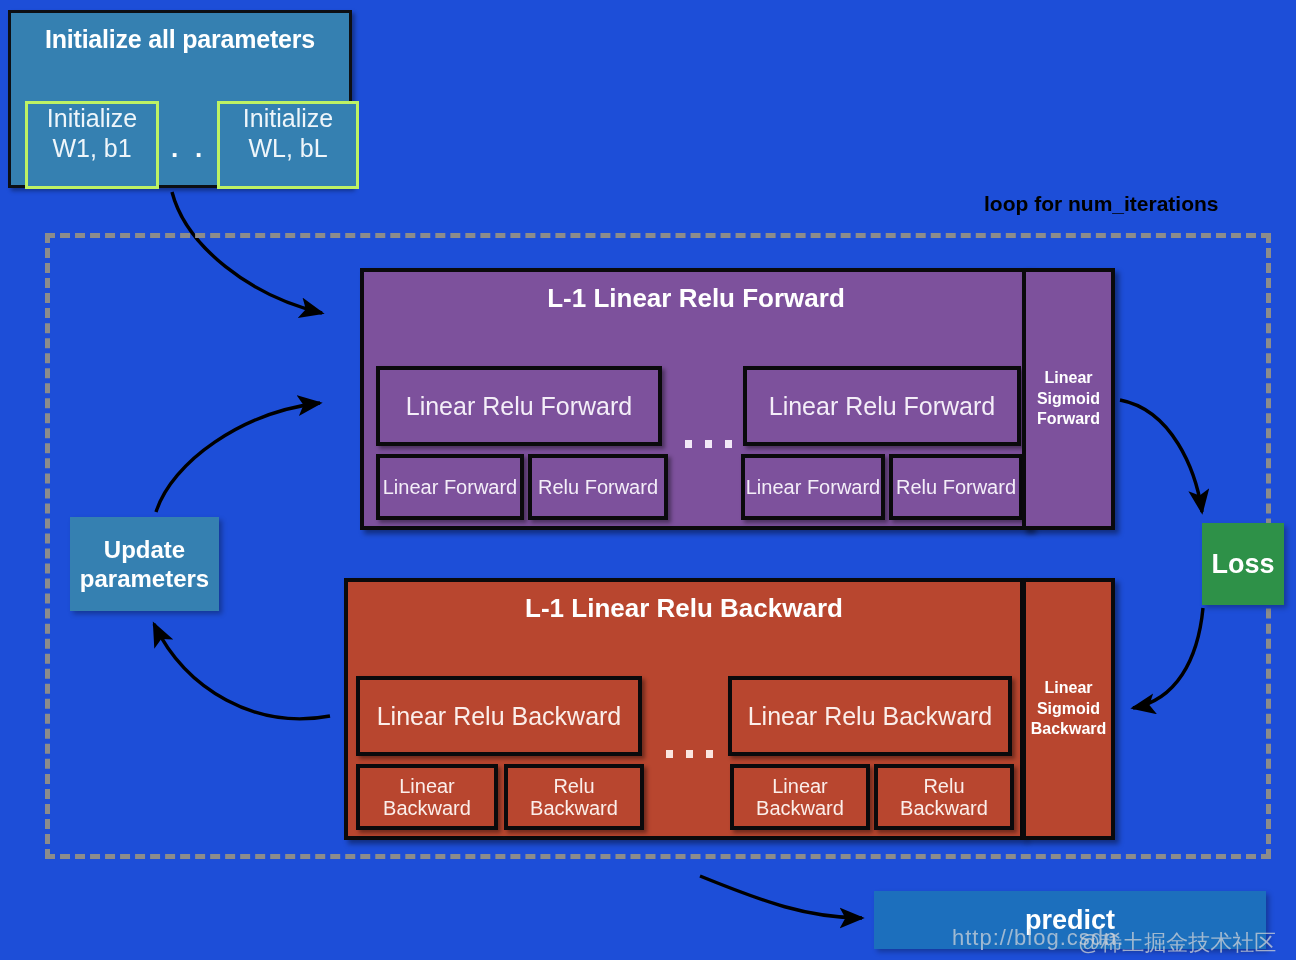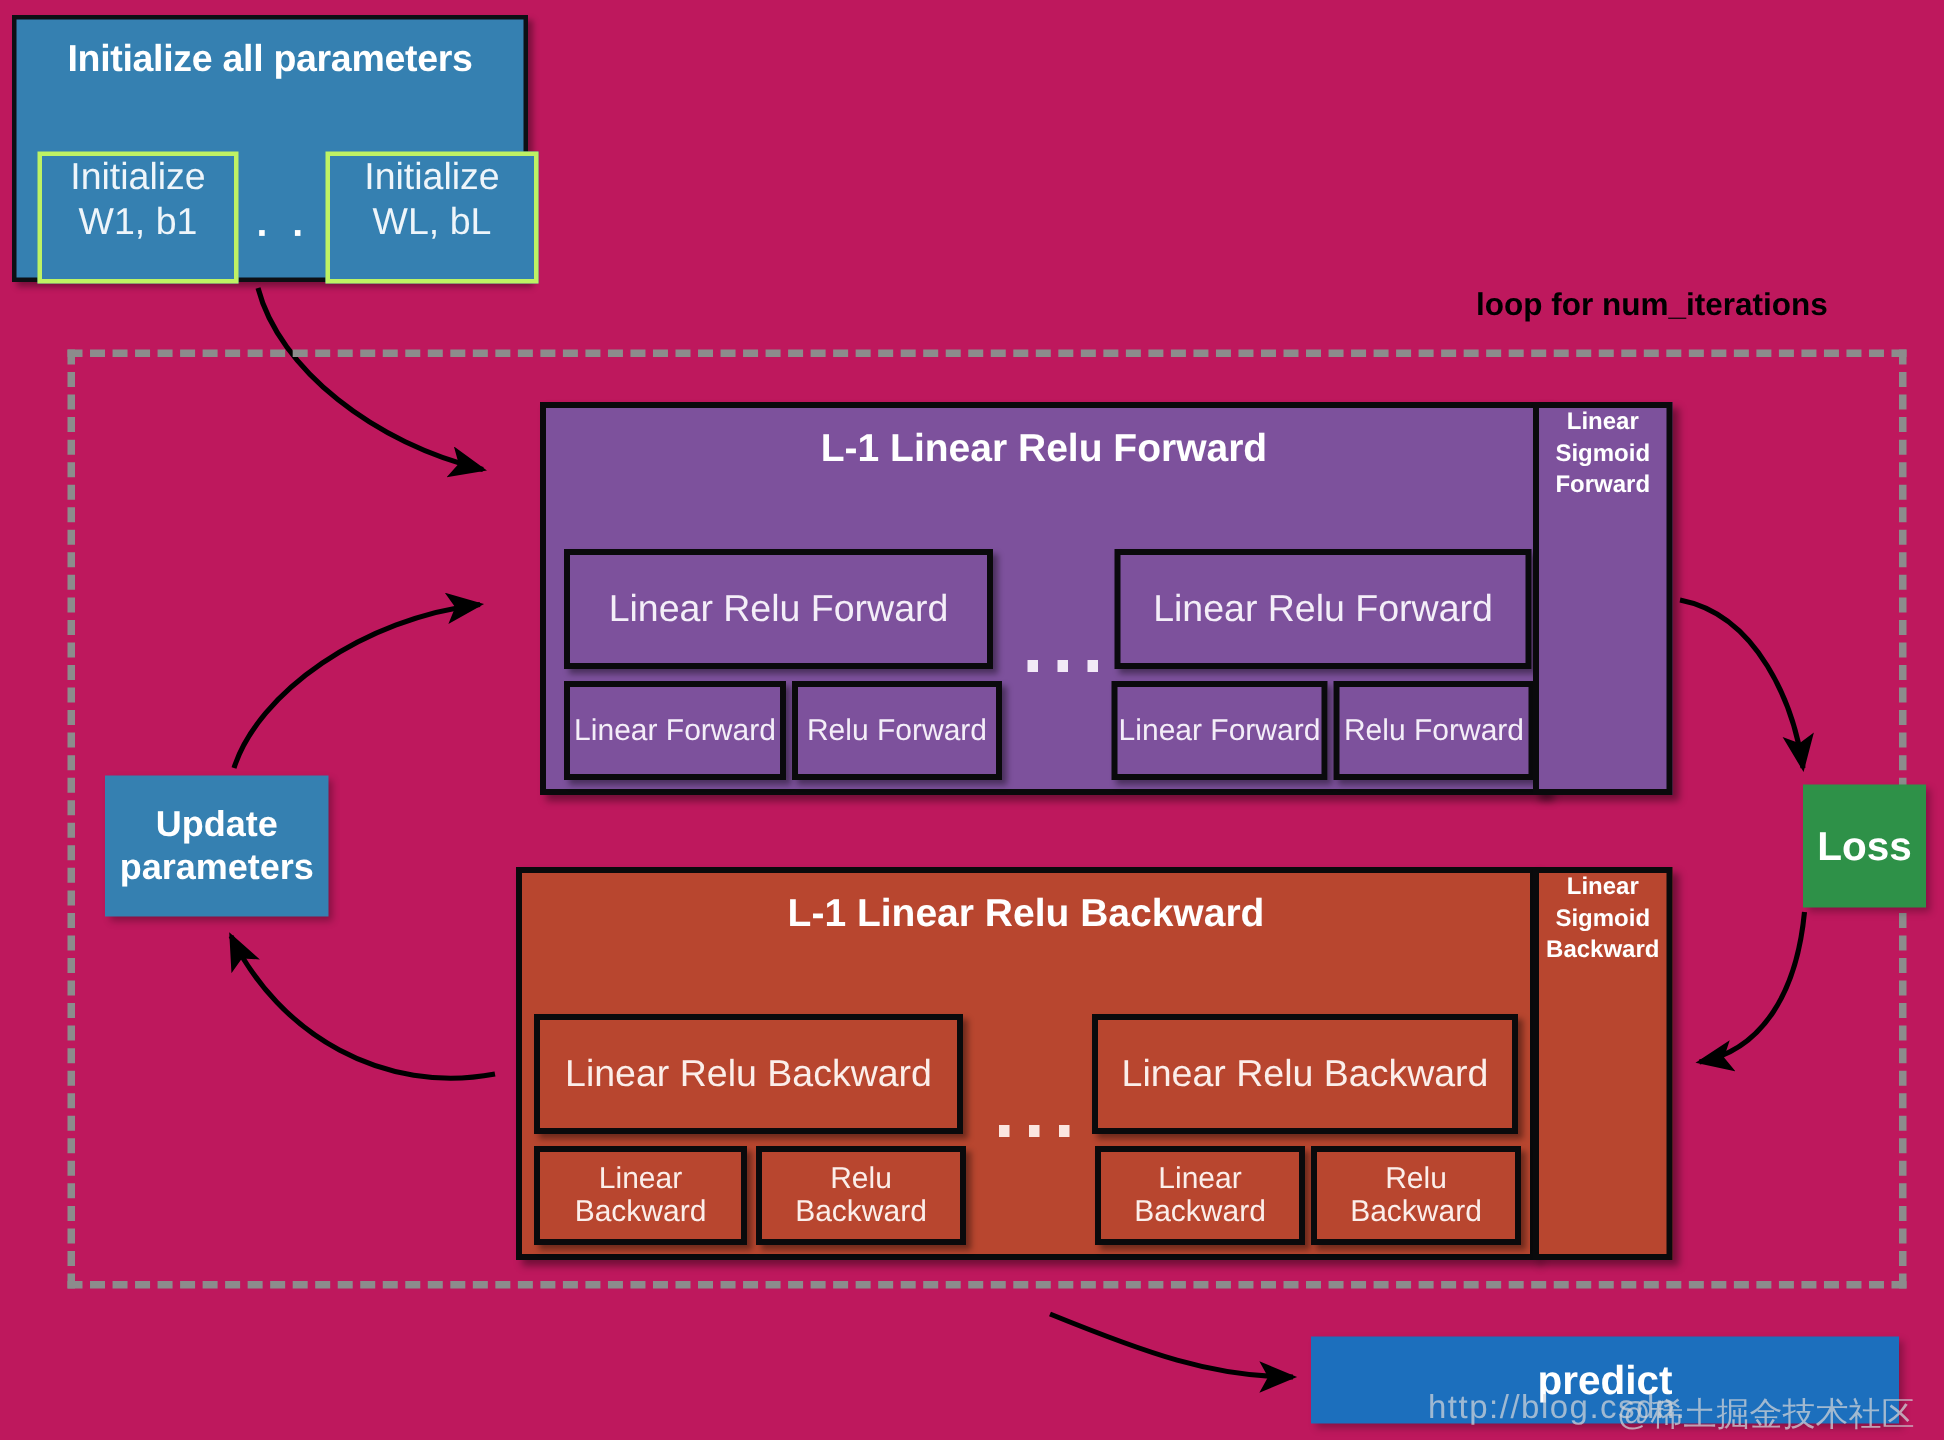--- a/index.html
+++ b/index.html
@@ -9,21 +9,21 @@
     background: #ffffff;
   }
   body {
     font-family: "Liberation Sans", sans-serif;
     -webkit-font-smoothing: antialiased;
   }
   #canvas {
     position: relative;
     width: 1296px;
     height: 960px;
-    background: #be185d;
+    background: #1d4ed8;
     overflow: hidden;
   }
   .box {
     position: absolute;
     box-sizing: border-box;
     display: flex;
     align-items: center;
     justify-content: center;
     text-align: center;
     color: #ffffff;
@@ -131,21 +131,21 @@
   .row-dots i {
     display: block; width: 7px; height: 8px; background: #f2e9f7;
   }
   .bwd-outer .row-dots i { background: #fbe6e0; }
 
   
   .sig-col {
     position: absolute;
     box-sizing: border-box;
     border: 4px solid #0a0a0c;
-    display: flex; align-items: flex-start; justify-content: center;
+    display: flex; align-items: center; justify-content: center;
     text-align: center;
     font-size: 16px; font-weight: bold; color: #ffffff;
     line-height: 1.3;
     box-shadow: 4px 4px 5px rgba(0,0,0,0.40);
   }
   .sig-fwd { left: 1022px; top: 268px; width: 93px; height: 262px; background: #7d519c; }
   .sig-bwd { left: 1022px; top: 578px; width: 93px; height: 262px; background: #b8462f; }
 
   
   .update-box {

